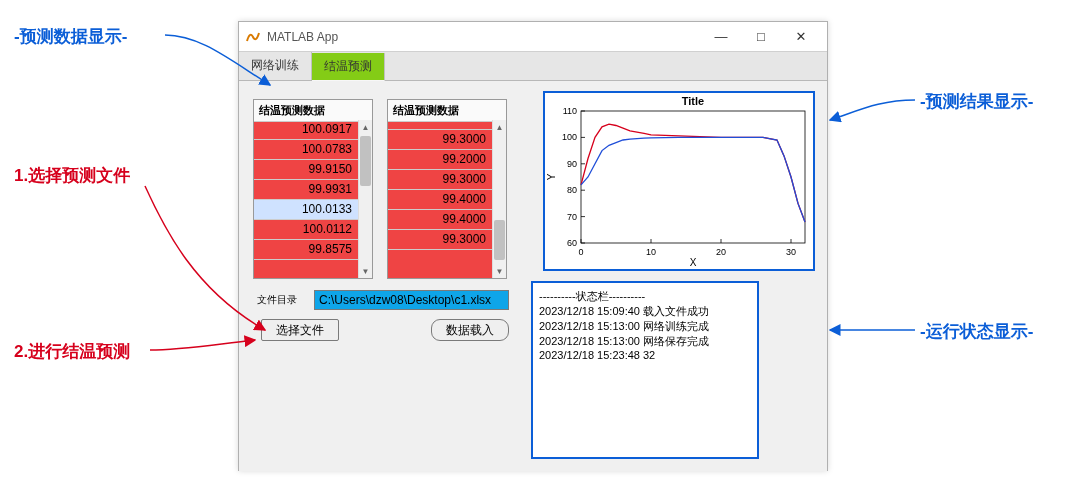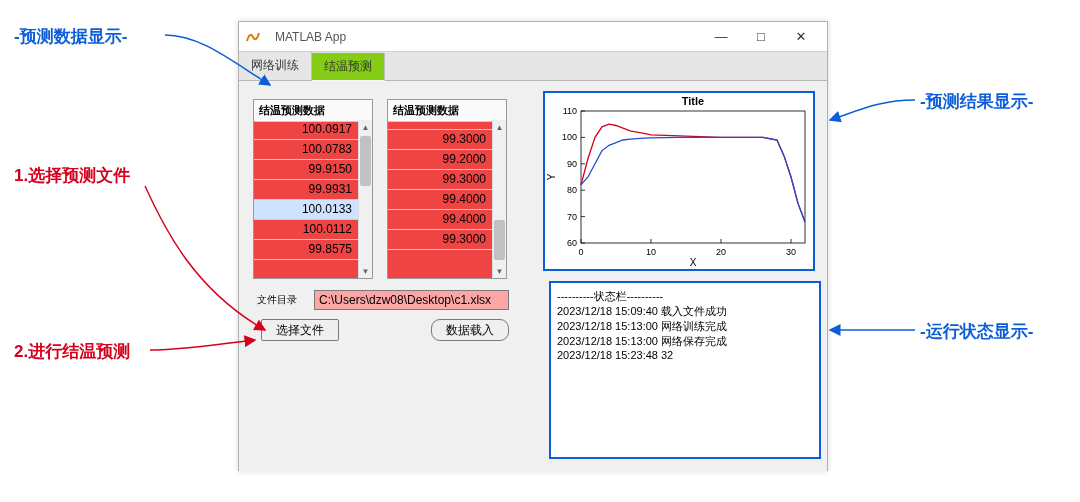--- a/index.html
+++ b/index.html
@@ -37,21 +37,21 @@
     border-bottom: 1px solid #d0d0d0;
     display: flex;
     align-items: center;
     padding: 0 6px;
   }
   .titlebar .ticon {
     width: 16px; height: 16px;
     margin-right: 6px;
     display:flex;align-items:center;justify-content:center;
   }
-  .titlebar .title { color:#555; font-size:12px; flex:1;margin-left:8px;}
+  .titlebar .title { color:#555; font-size:12px; flex:1;}
   .winbtns { display:flex; gap:0; }
   .winbtn {
     width: 40px; height: 28px;
     display:flex; align-items:center; justify-content:center;
     color:#333; font-size:13px;
   }
 
   .tabs { display:flex; background:#e6e6e6; border-bottom:1px solid #b8b8b8;}
   .tab {
     padding: 5px 12px;
@@ -106,21 +106,21 @@
     position:absolute; left:0; right:0; height:14px;
     display:flex;align-items:center;justify-content:center;
     font-size:8px;color:#666;background:#f0f0f0;
   }
 
   .lbl { position:absolute; font-size:10px; color:#000;}
   .txtinput {
     position:absolute;
     height:20px;
     border:1px solid #7a7a7a;
-    background:#fca5a5;
+    background:#0ea5e9;
     padding:1px 4px;
     font-size:12px;
   }
   .btn {
     position:absolute;
     height:22px;
     border:1px solid #7a7a7a;
     background:#efefef;
     font-size:12px;
     text-align:center;
@@ -269,21 +269,21 @@
           <line x1="246" y1="150" x2="246" y2="146" stroke="#000" stroke-width="0.8"></line>
           <text x="246" y="162" font-size="9" text-anchor="middle">30</text>
           <path d="M36.0,91.9 L43.0,65.5 L50.0,44.4 L57.0,33.8 L64.0,31.2 L71.0,32.5 L78.0,35.2 L85.0,37.8 L92.0,39.1 L99.0,40.4 L106.0,41.8 L120.0,42.3 L134.0,42.8 L148.0,43.3 L162.0,43.9 L176.0,44.4 L190.0,44.4 L204.0,44.4 L218.0,44.4 L232.0,47.0 L239.0,62.9 L246.0,84.0 L253.0,110.4 L260.0,128.9" fill="none" stroke="#d6001c" stroke-width="1.3"></path>
           <path d="M36.0,91.9 L43.0,84.0 L50.0,70.8 L57.0,57.6 L64.0,52.3 L71.0,49.7 L78.0,47.0 L85.0,46.2 L92.0,45.7 L99.0,45.2 L106.0,44.9 L120.0,44.7 L134.0,44.4 L148.0,44.4 L162.0,44.4 L176.0,44.4 L190.0,44.4 L204.0,44.4 L218.0,44.4 L232.0,47.0 L239.0,62.9 L246.0,84.0 L253.0,110.4 L260.0,128.9" fill="none" stroke="#1f4ed8" stroke-width="1.3"></path>
           <text x="148" y="12" font-size="11" text-anchor="middle" font-weight="bold">Title</text>
           <text x="148" y="173" font-size="10" text-anchor="middle">X</text>
           <text x="10" y="84" font-size="10" text-anchor="middle" transform="rotate(-90 10 84)">Y</text>
         </svg>
     </div>
 
-    <div class="statusframe" style="left:310px; top:200px; width:272px; height:178px;">
+    <div class="statusframe" style="left:292px; top:200px; width:228px; height:178px;">
       <div>----------状态栏----------</div>
       <div>2023/12/18 15:09:40 载入文件成功</div>
       <div>2023/12/18 15:13:00 网络训练完成</div>
       <div>2023/12/18 15:13:00 网络保存完成</div>
       <div>2023/12/18 15:23:48 32</div>
     </div>
 
   </div>
 </div>
 

